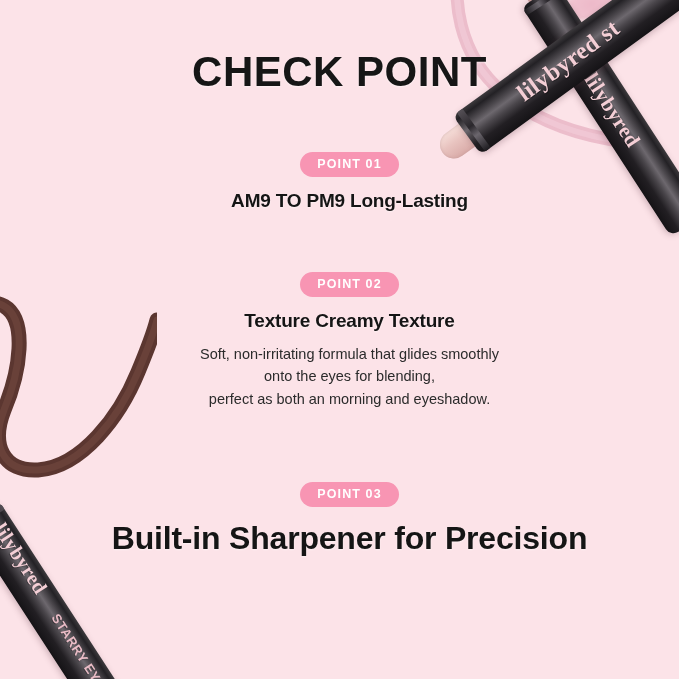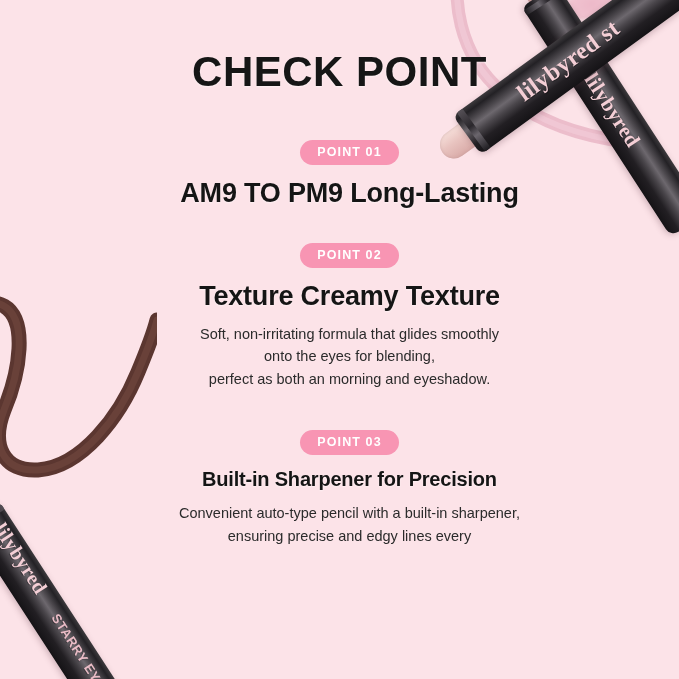--- a/index.html
+++ b/index.html
@@ -109,57 +109,58 @@
   #pencil-bottom .barrel { left:24px; top:8px; width:306px; height:40px; }
   #pencil-bottom .band   { left:28px; top:8px; width:6px; height:40px; }
   #pencil-bottom .brand     { left:44px; top:10px; font-size:20px; }
   #pencil-bottom .brand-sub { left:150px; top:16px; font-size:13px; }
 
   
   #content {
     position:absolute; inset:0;
     display:flex; flex-direction:column; align-items:center;
     z-index:5;
+    gap:12px;
   }
 
   #page-title {
     margin-top:48px;
     font-size:42px;
     font-weight:700;
     letter-spacing:.5px;
     color:#161616;
     text-shadow:0 1px 2px rgba(255,255,255,.55);
   }
 
   .point-block { width:100%; display:flex; flex-direction:column; align-items:center;padding-left:20px; }
   #point-block-1 { margin-top:44px; }
-  #point-block-2 { margin-top:34px; }
-  #point-block-3 { margin-top:40px; }
+  #point-block-2 { margin-top:48px; }
+  #point-block-3 { margin-top:60px; }
 
   .badge {
     display:inline-block;
     background:#f895b3;
     color:#ffffff;
     font-size:12.5px;
     font-weight:700;
     letter-spacing:1.1px;
     padding:5px 17px 6px;
     border-radius:999px;
   }
 
   .point-heading {
     margin-top:13px;
-    font-size:27px;
+    font-size:19px;
     font-weight:700;
     color:#151515;
     letter-spacing:-.2px;
     text-align:center;
     text-shadow:0 1px 2px rgba(255,255,255,.5);
   }
-  #point-heading-3 { font-size:20px; }
+  #point-heading-3 { font-size:32px; }
 
   .point-body {
     margin-top:11px;
     font-size:14.5px;
     line-height:1.55;
     color:#2b2b2b;
     text-align:center;
     white-space:pre-line;
   }
 </style>
@@ -218,18 +219,16 @@
       <span class="badge">POINT 02</span>
       <h2 class="point-heading" id="point-heading-2">Texture Creamy Texture</h2>
       <p class="point-body">Soft, non-irritating formula that glides smoothly
 onto the eyes for blending,
 perfect as both an morning and eyeshadow.</p>
     </section>
 
     <section class="point-block" id="point-block-3">
       <span class="badge">POINT 03</span>
       <h2 class="point-heading" id="point-heading-3">Built-in Sharpener for Precision</h2>
-      <p class="point-body">Convenient auto-type pencil with a built-in sharpener,
-ensuring precise and edgy lines every</p>
     </section>
 
   </div>
 </div>
 
 </body></html>

